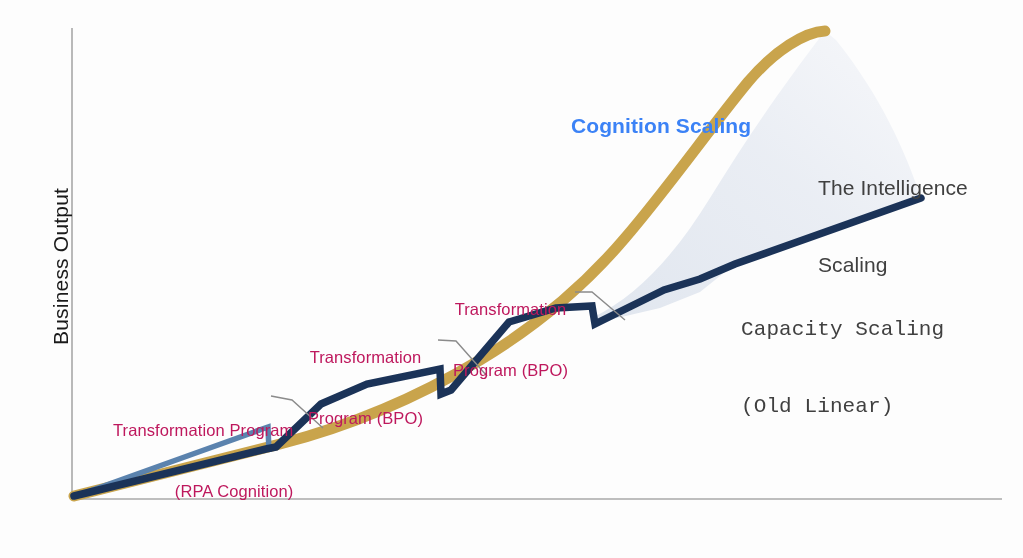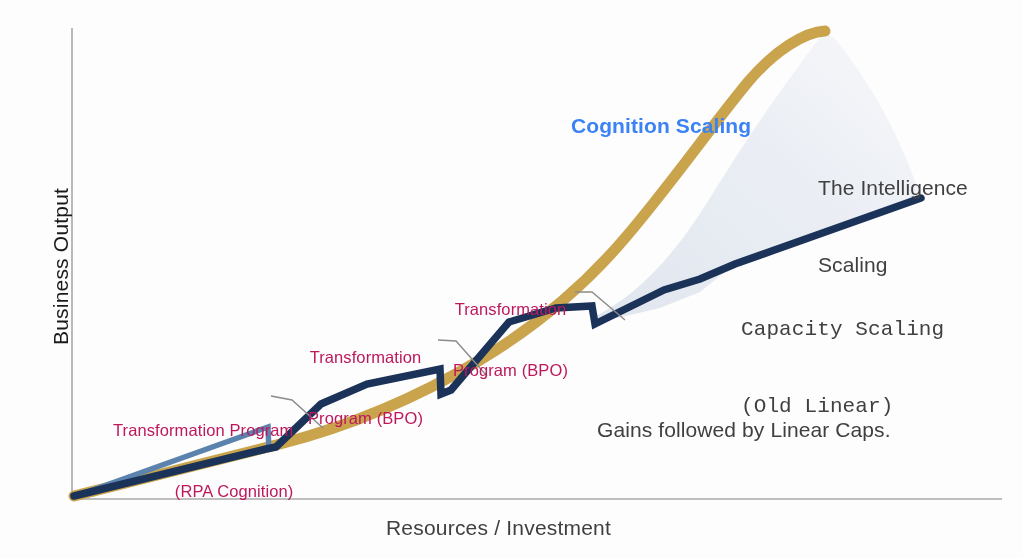--- a/index.html
+++ b/index.html
@@ -152,38 +152,36 @@
              L 735,264
              L 921,198"></path>
 
     <path fill="none" stroke="#8b8b8b" stroke-width="1.4" d="M 271,396 L 292,400 L 323,428"></path>
     <path fill="none" stroke="#8b8b8b" stroke-width="1.4" d="M 438,340 L 456,341 L 487,376"></path>
     <path fill="none" stroke="#8b8b8b" stroke-width="1.4" d="M 575,292 L 592,292 L 625,320"></path>
   </svg>
 
   <div class="lbl lbl-axis-y">Business Output</div>
 
-  <div class="lbl lbl-axis-x">Resources / Investment</div>
 
   <div class="lbl lbl-cognition">
     <div>Cognition Scaling</div>
   </div>
 
   <div class="lbl lbl-dividend">
     <div>The Intelligence</div>
     <div>Scaling</div>
   </div>
 
   <div class="lbl lbl-capacity">
     <div>Capacity Scaling</div>
     <div>(Old Linear)</div>
   </div>
 
   <div class="lbl lbl-traditional">
-    <div>Gains followed by Linear Caps.</div>
   </div>
 
   <div class="lbl lbl-anno lbl-anno1">
     <div>Transformation Program</div>
     <div>(RPA Cognition)</div>
   </div>
 
   <div class="lbl lbl-anno lbl-anno2">
     <div>Transformation</div>
     <div>Program (BPO)</div>

